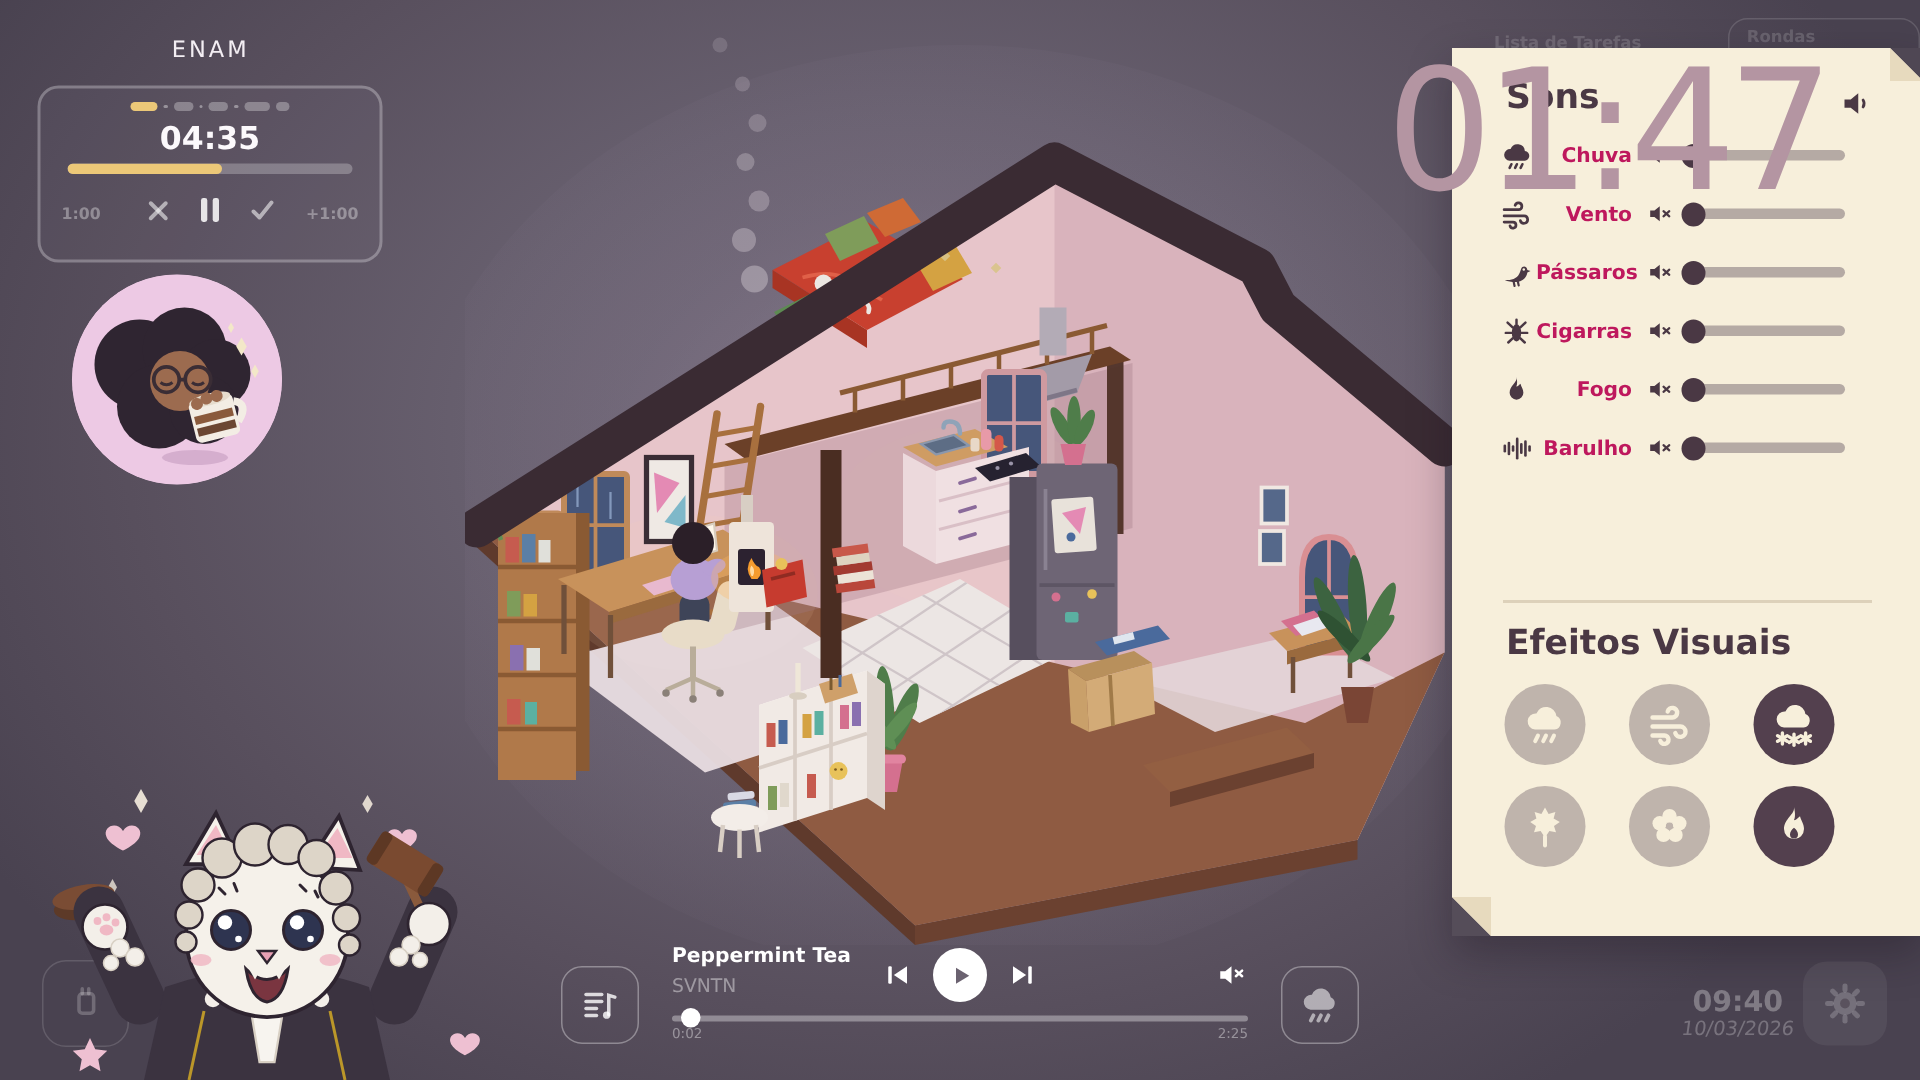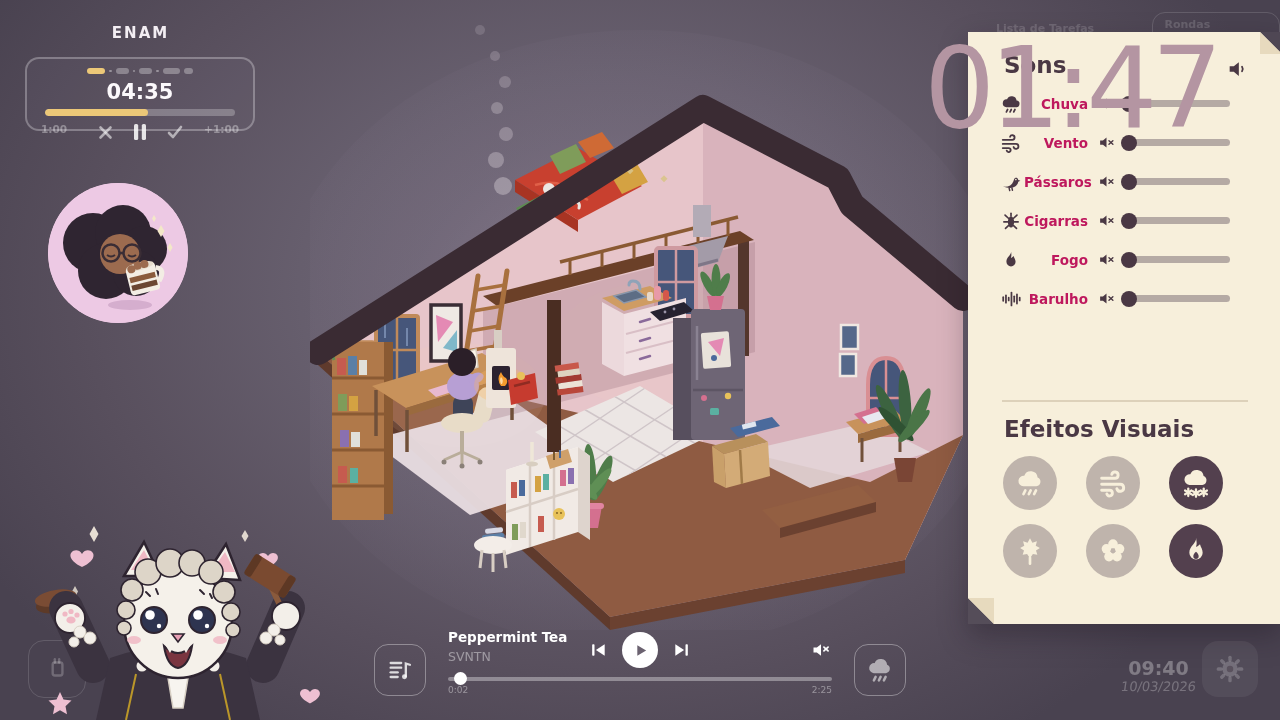--- a/index.html
+++ b/index.html
@@ -4,31 +4,31 @@
 <style>
   * { margin:0; padding:0; box-sizing:border-box; }
   html,body { width:1280px; height:720px; }
   body {
     position:relative; overflow:hidden;
     font-family:"DejaVu Sans","Liberation Sans",sans-serif;
     background: radial-gradient(ellipse 720px 540px at 47% 40%, #766c7d 0%, #675f6e 40%, #584f5d 72%, #494250 100%);
   }
   
   .session-title { position:absolute; left:78px; top:24px; width:125px; text-align:center;
-    color:#f3eef3; font-size:15px; font-weight:700; letter-spacing:2px; z-index:3; }
-  .timer-card { position:absolute; left:25px; top:57px; width:230px; height:74px;
+    color:#f3eef3; font-size:15px; font-weight:400; letter-spacing:2px; z-index:3; }
+  .timer-card { position:absolute; left:25px; top:57px; width:230px; height:118px;
     border:2px solid rgba(255,255,255,.28); border-radius:14px; background:rgba(130,120,135,.10); z-index:3; }
   .timer-segs { position:absolute; left:0; right:0; top:9px; display:flex; justify-content:center; align-items:center; gap:4px; }
   .timer-segs .seg { height:5.5px; border-radius:3px; background:rgba(255,255,255,.30); display:inline-block; }
   .timer-segs .seg.on { background:#ecc878; }
   .timer-segs .segdot { width:2.5px; height:2.5px; border-radius:50%; background:rgba(255,255,255,.38); display:inline-block; }
   .timer-time { position:absolute; left:0; right:0; top:21px; text-align:center; color:#fcf9fc; font-size:21px; font-weight:700; }
   .timer-bar { position:absolute; left:18px; right:18px; top:50px; height:7px; border-radius:4px; background:rgba(255,255,255,.25); overflow:hidden; }
   .timer-bar .fill { height:100%; border-radius:4px; background:#ecc878; }
-  .timer-controls { position:absolute; left:14px; right:14px; top:64px; height:26px; display:flex; align-items:flex-start; }
+  .timer-controls { position:absolute; left:14px; right:14px; top:64px; height:26px; display:flex; align-items:flex-end; }
   .timer-controls .tlabel { font-size:10.5px; color:rgba(255,255,255,.35); font-weight:700; width:40px; }
   .timer-controls .tlabel.right { text-align:right; }
   .timer-controls .mid { flex:1; display:flex; justify-content:center; gap:17px; align-items:center; }
   .tbtn { width:18px; height:18px; display:flex; align-items:center; justify-content:center; cursor:pointer; }
   
   .avatar { position:absolute; left:48px; top:183px; width:140px; height:140px; border-radius:50%;
     overflow:hidden; z-index:3; background:#edc9e4; }
   
   .tool-btn { position:absolute; left:28px; top:640px; width:58px; height:58px; border-radius:16px;
     border:1.5px solid rgba(255,255,255,.14); z-index:2; display:flex; align-items:center; justify-content:center; }

